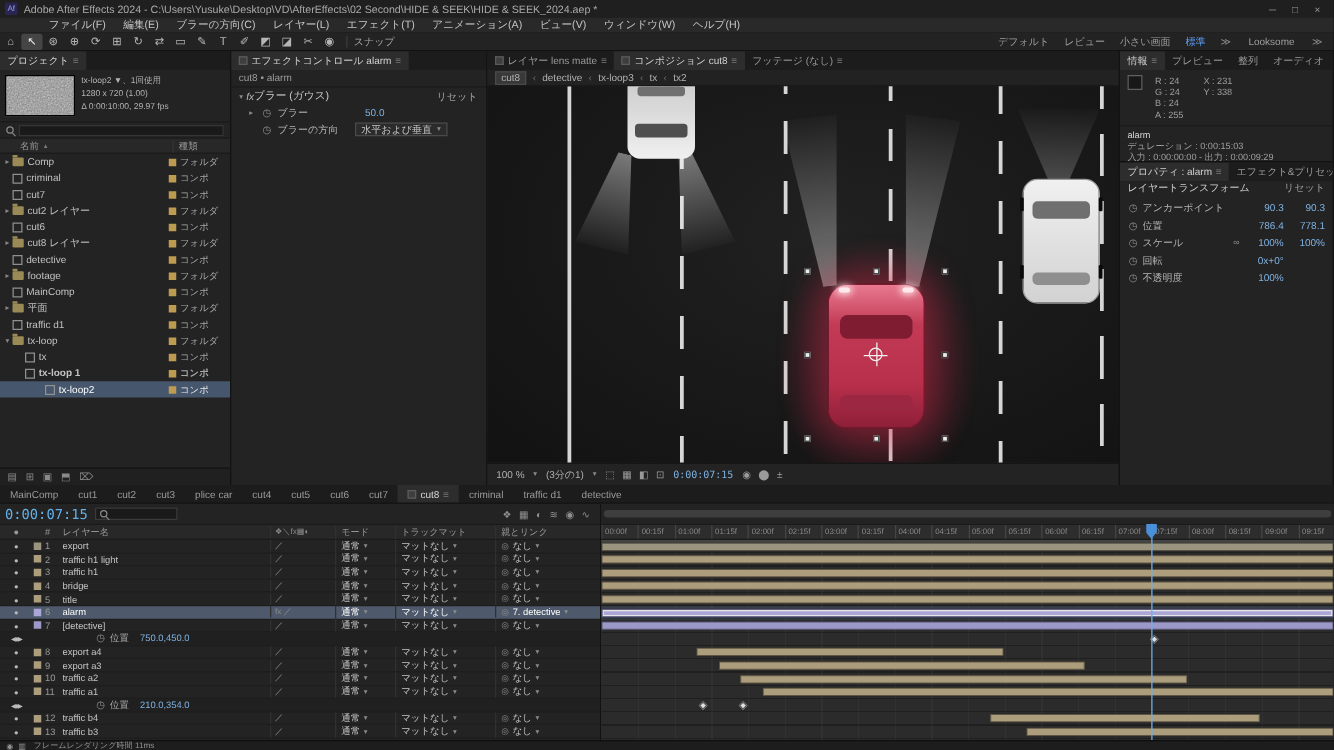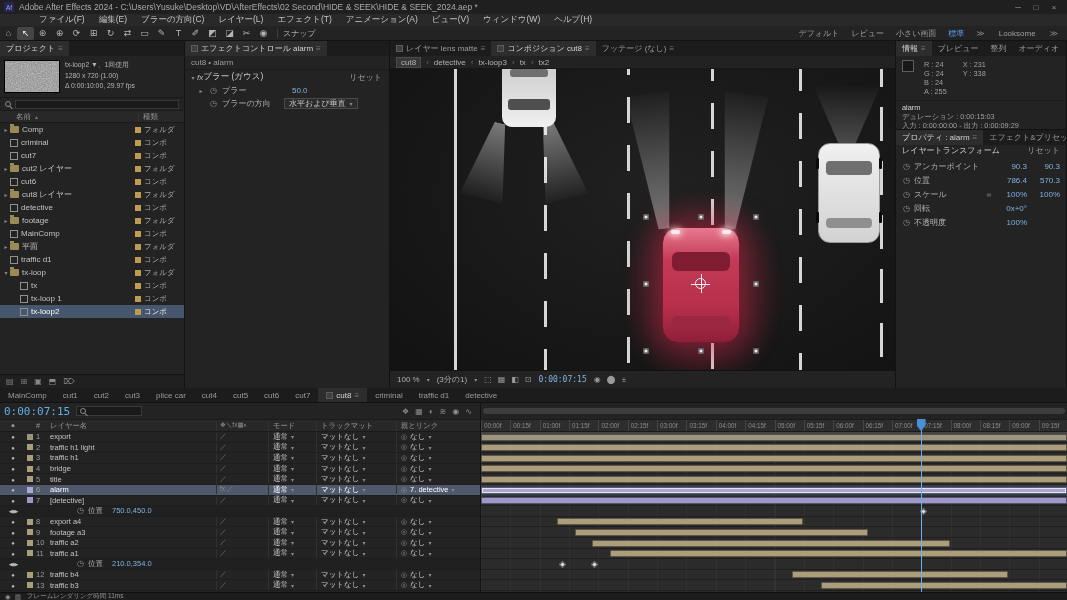--- a/index.html
+++ b/index.html
@@ -341,28 +341,28 @@
           <span class="chip" style="background: rgb(189, 155, 81);"></span>
           <span class="ptype">フォルダ</span>
         </div>
         <div class="proj-row" style="padding-left: 12px;">
           <span class="twirl"></span>
           <span class="icon-comp"></span>
           <span class="pname">tx</span>
           <span class="chip" style="background: rgb(189, 155, 81);"></span>
           <span class="ptype">コンポ</span>
         </div>
-        <div class="proj-row" style="padding-left: 12px;">
+        <div class="proj-row" style="padding-left: 12px; font-weight: bold;">
           <span class="twirl"></span>
           <span class="icon-comp"></span>
           <span class="pname">tx-loop 1</span>
           <span class="chip" style="background: rgb(189, 155, 81);"></span>
           <span class="ptype">コンポ</span>
         </div>
-        <div class="proj-row selected" style="padding-left: 12px;">
+        <div class="proj-row selected" style="padding-left: 28px;">
           <span class="twirl"></span>
           <span class="icon-comp"></span>
           <span class="pname">tx-loop2</span>
           <span class="chip" style="background: rgb(189, 155, 81);"></span>
           <span class="ptype">コンポ</span>
         </div>
       </div>
     <div class="proj-bottom" id="proj-bottom">
         <span>▤</span>
         <span>⊞</span>
@@ -560,21 +560,21 @@
           <span class="plabel">アンカーポイント</span>
           <span class="plink"></span>
           <span class="pv">90.3</span>
           <span class="pv">90.3</span>
         </div>
         <div class="prop-row">
           <span class="stopw">◷</span>
           <span class="plabel">位置</span>
           <span class="plink"></span>
           <span class="pv">786.4</span>
-          <span class="pv">570.3</span>
+          <span class="pv">778.1</span>
         </div>
         <div class="prop-row">
           <span class="stopw">◷</span>
           <span class="plabel">スケール</span>
           <span class="plink">∞</span>
           <span class="pv">100%</span>
           <span class="pv">100%</span>
         </div>
         <div class="prop-row">
           <span class="stopw">◷</span>
@@ -870,21 +870,21 @@
               <span class="caret">▾</span>
             </span>
           </div>
           <div class="tl-row">
             <span class="c-av"><span class="eye">●</span></span>
             <span class="c-chip">
               <span class="chip" style="background: rgb(172, 157, 124);"></span>
             </span>
             <span class="c-num">9</span>
             <span class="c-name">
-              <span>footage a3</span>
+              <span>export a3</span>
             </span>
             <span class="c-sw">／</span>
             <span class="c-mode">
               <span>通常</span>
               <span class="caret">▾</span>
             </span>
             <span class="c-trk">
               <span>マットなし</span>
               <span class="caret">▾</span>
             </span>

